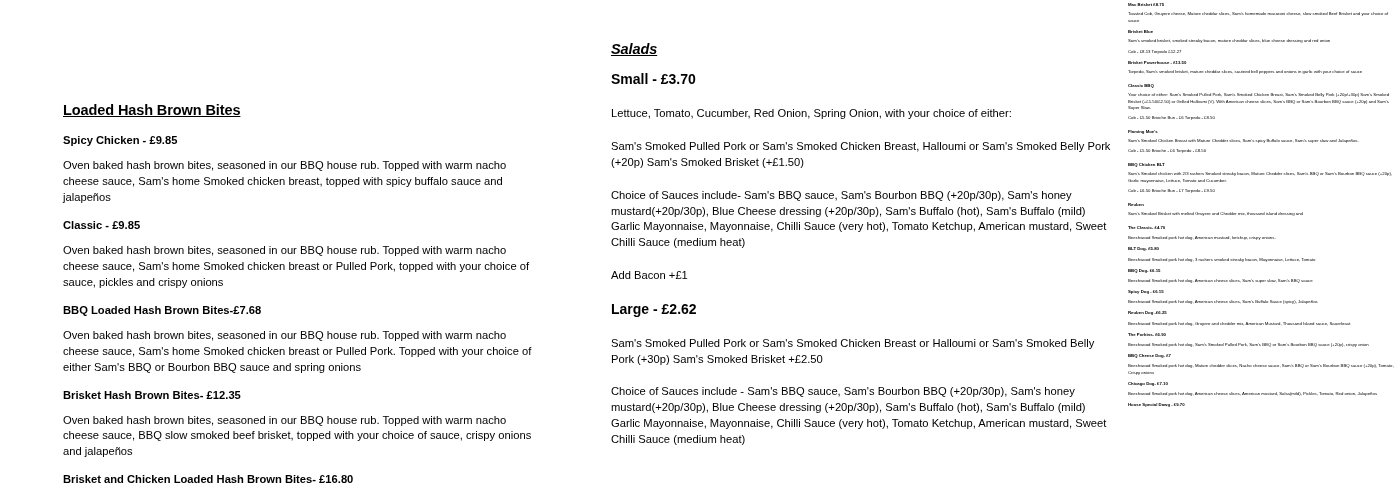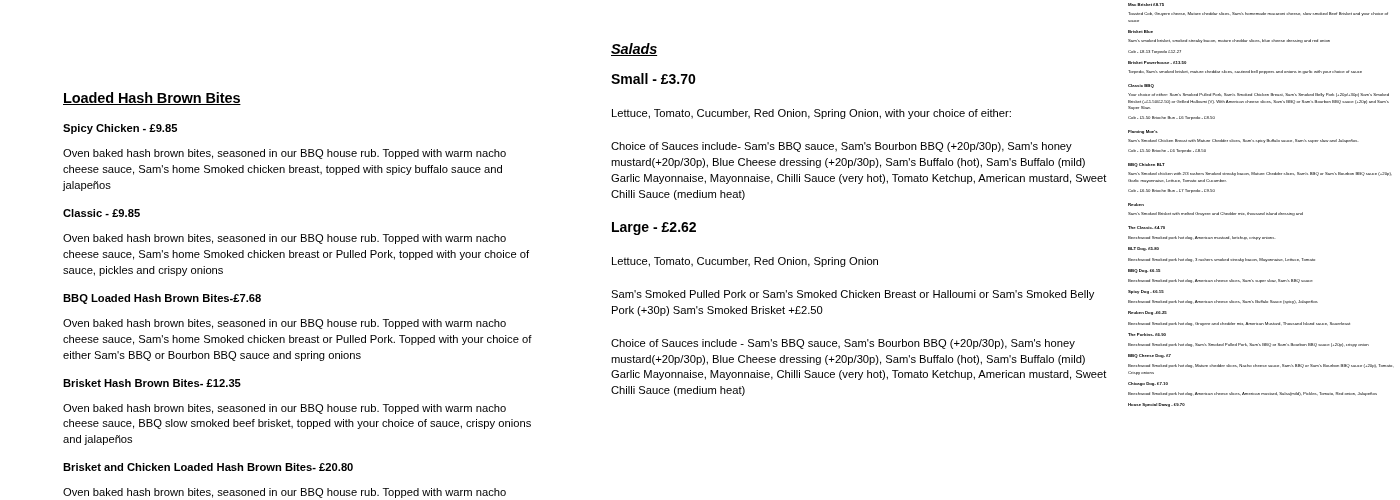--- a/index.html
+++ b/index.html
@@ -23,21 +23,21 @@
     position: absolute;
     left: 63px;
     top: 90px;
     width: 482px;
   }
   .col-left .sec-head {
     font-size: 14.5px;
     font-weight: bold;
     text-decoration: underline;
     letter-spacing: -0.1px;
-    margin: 0 0 14px 0;
+    margin: 12px 0 14px 0;
     line-height: 1.2;
   }
   .col-left .item-head {
     font-size: 11.2px;
     font-weight: bold;
     margin: 0 0 11px 0;
     line-height: 1.25;
   }
   .col-left .item-desc {
     font-size: 11.2px;
@@ -116,33 +116,34 @@
 
     <div class="item-head">Classic - £9.85</div>
     <div class="item-desc">Oven baked hash brown bites, seasoned in our BBQ house rub. Topped with warm nacho cheese sauce, Sam's home Smoked chicken breast or Pulled Pork, topped with your choice of sauce, pickles and crispy onions</div>
 
     <div class="item-head">BBQ Loaded Hash Brown Bites-£7.68</div>
     <div class="item-desc">Oven baked hash brown bites, seasoned in our BBQ house rub. Topped with warm nacho cheese sauce, Sam's home Smoked chicken breast or Pulled Pork. Topped with your choice of either Sam's BBQ or Bourbon BBQ sauce and spring onions</div>
 
     <div class="item-head">Brisket Hash Brown Bites- £12.35</div>
     <div class="item-desc">Oven baked hash brown bites, seasoned in our BBQ house rub. Topped with warm nacho cheese sauce, BBQ slow smoked beef brisket, topped with your choice of sauce, crispy onions and jalapeños</div>
 
-    <div class="item-head">Brisket and Chicken Loaded Hash Brown Bites- £20.80</div>
+    <div class="item-head">Brisket and Chicken Loaded Hash Brown Bites- £16.80</div>
     <div class="item-desc">Oven baked hash brown bites, seasoned in our BBQ house rub. Topped with warm nacho cheese sauce, Sam's slow smoked beef brisket and chicken breast. Topped with your choice of sauce, crispy onions and spring onions.</div>
   </div>
 
   <div class="col-mid">
     <div class="sec-head">Salads</div>
 
     <div class="item-head">Small - £3.70</div>
     <div class="item-desc pad-top">Lettuce, Tomato, Cucumber, Red Onion, Spring Onion, with your choice of either:</div>
+    <div class="item-desc pad-top">Sam's Smoked Pulled Pork or Sam's Smoked Chicken Breast, Halloumi or Sam's Smoked Belly Pork (+20p) Sam's Smoked Brisket (+£1.50)</div>
     <div class="item-desc pad-top">Choice of Sauces include- Sam's BBQ sauce, Sam's Bourbon BBQ (+20p/30p), Sam's honey mustard(+20p/30p), Blue Cheese dressing (+20p/30p), Sam's Buffalo (hot), Sam's Buffalo (mild) Garlic Mayonnaise, Mayonnaise, Chilli Sauce (very hot), Tomato Ketchup, American mustard, Sweet Chilli Sauce (medium heat)</div>
+    <div class="item-desc pad-top">Add Bacon +£1</div>
 
     <div class="item-head pad-top">Large - £2.62</div>
-    <div class="item-desc pad-top">Lettuce, Tomato, Cucumber, Red Onion, Spring Onion</div>
     <div class="item-desc pad-top">Sam's Smoked Pulled Pork or Sam's Smoked Chicken Breast or Halloumi or Sam's Smoked Belly Pork (+30p) Sam's Smoked Brisket +£2.50</div>
     <div class="item-desc pad-top">Choice of Sauces include - Sam's BBQ sauce, Sam's Bourbon BBQ (+20p/30p), Sam's honey mustard(+20p/30p), Blue Cheese dressing (+20p/30p), Sam's Buffalo (hot), Sam's Buffalo (mild) Garlic Mayonnaise, Mayonnaise, Chilli Sauce (very hot), Tomato Ketchup, American mustard, Sweet Chilli Sauce (medium heat)</div>
 
   </div>
 
   <div class="col-right">
 
     <div class="r-head">Mac Brisket £8.75</div>
     <div class="r-desc">Toasted Cob, Gruyere cheese, Mature cheddar slices, Sam's homemade macaroni cheese, slow smoked Beef Brisket and your choice of sauce</div>
 

